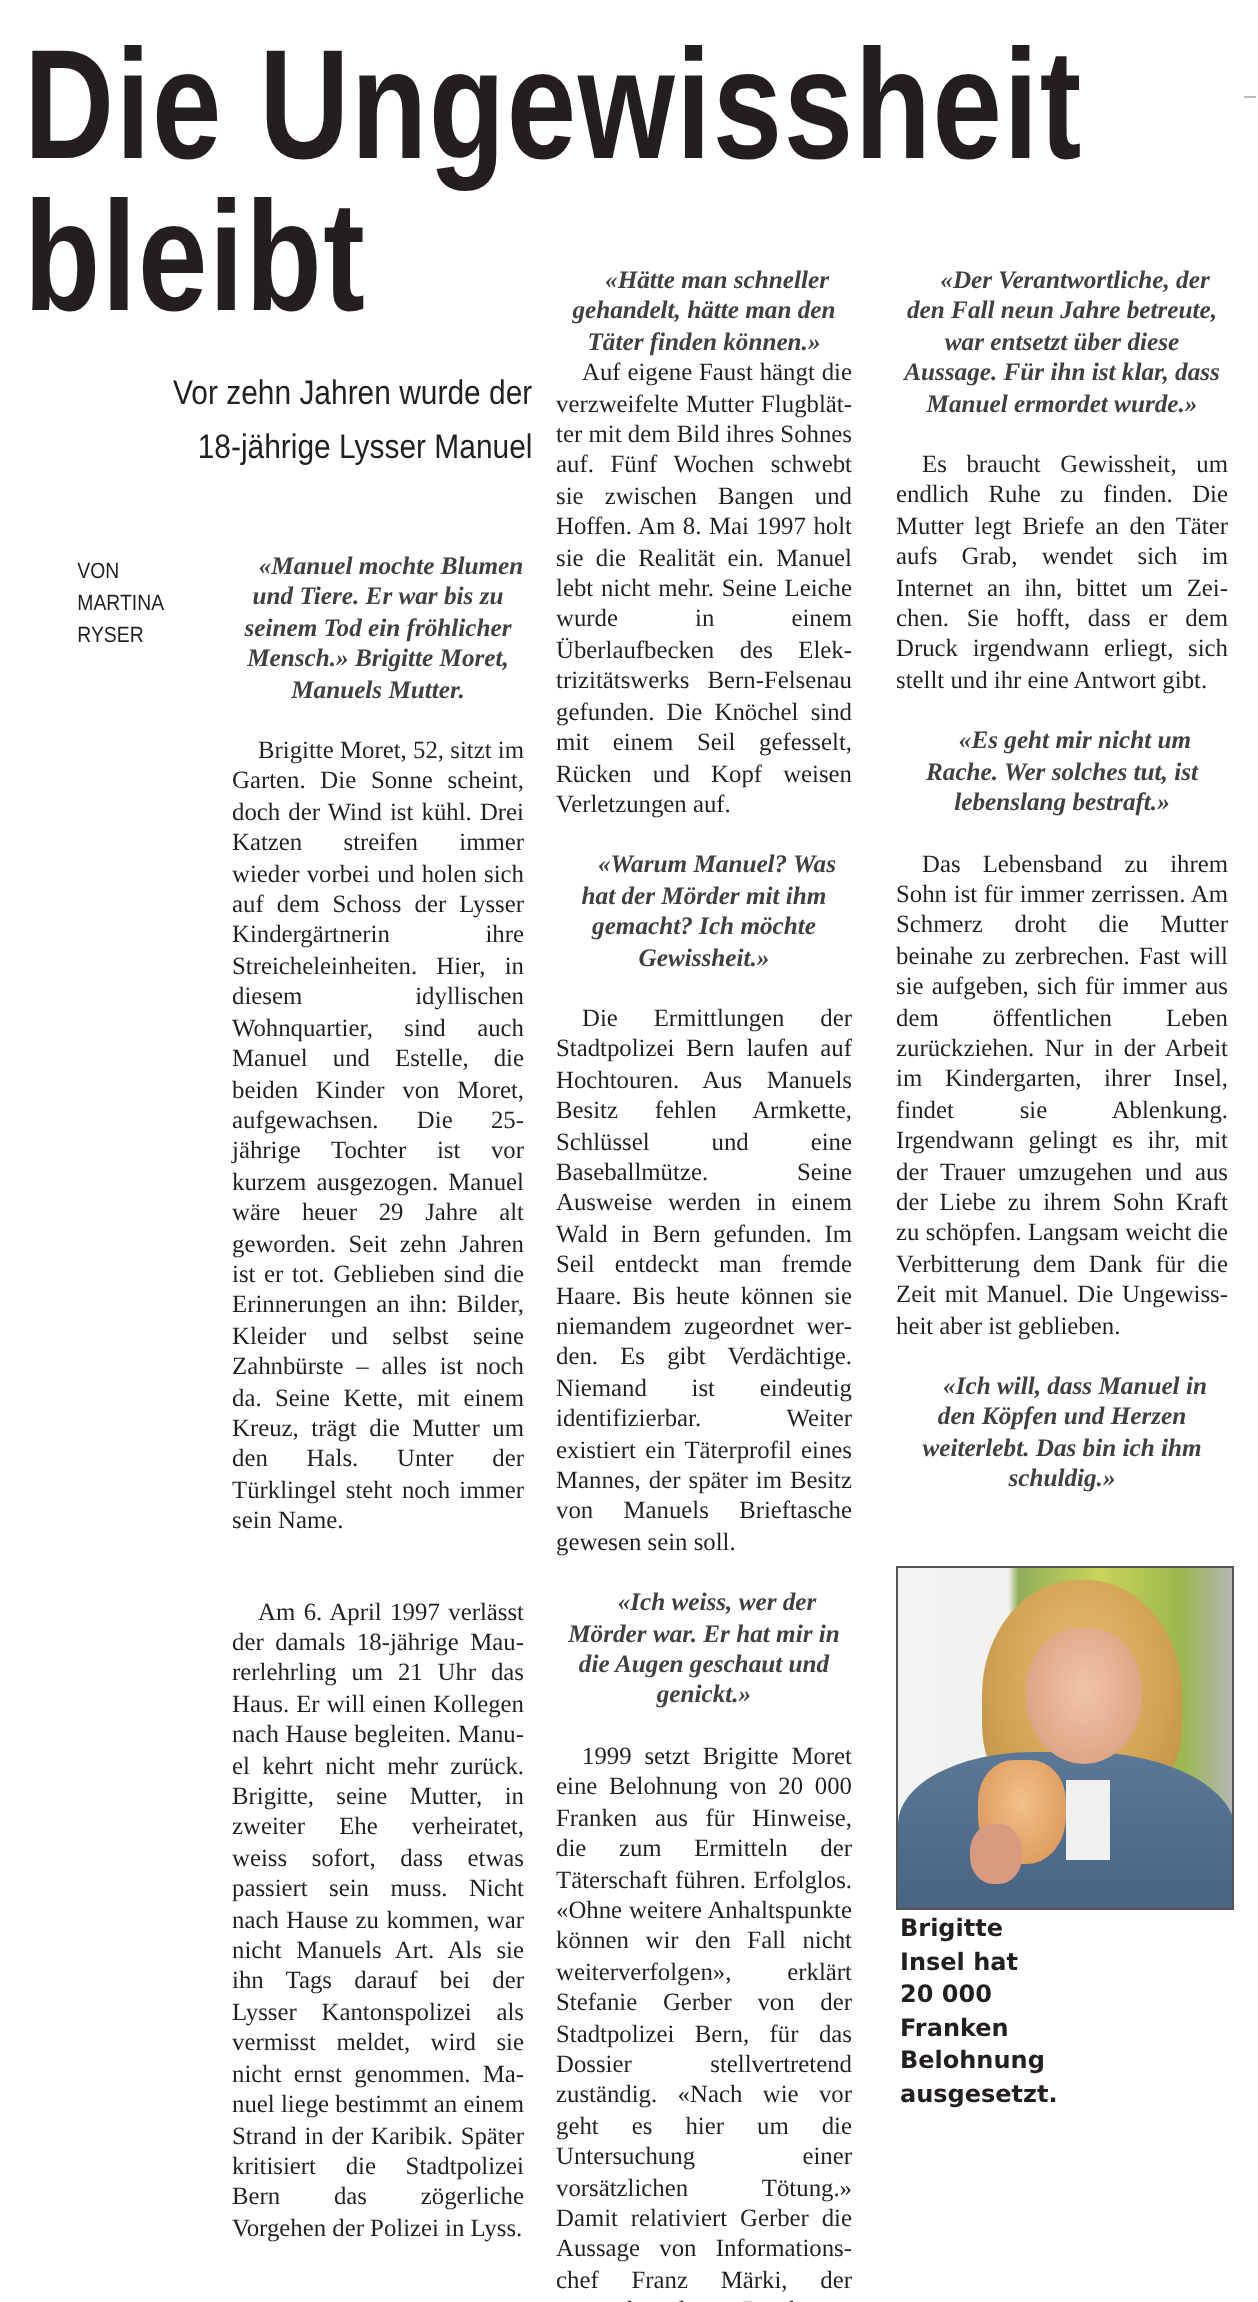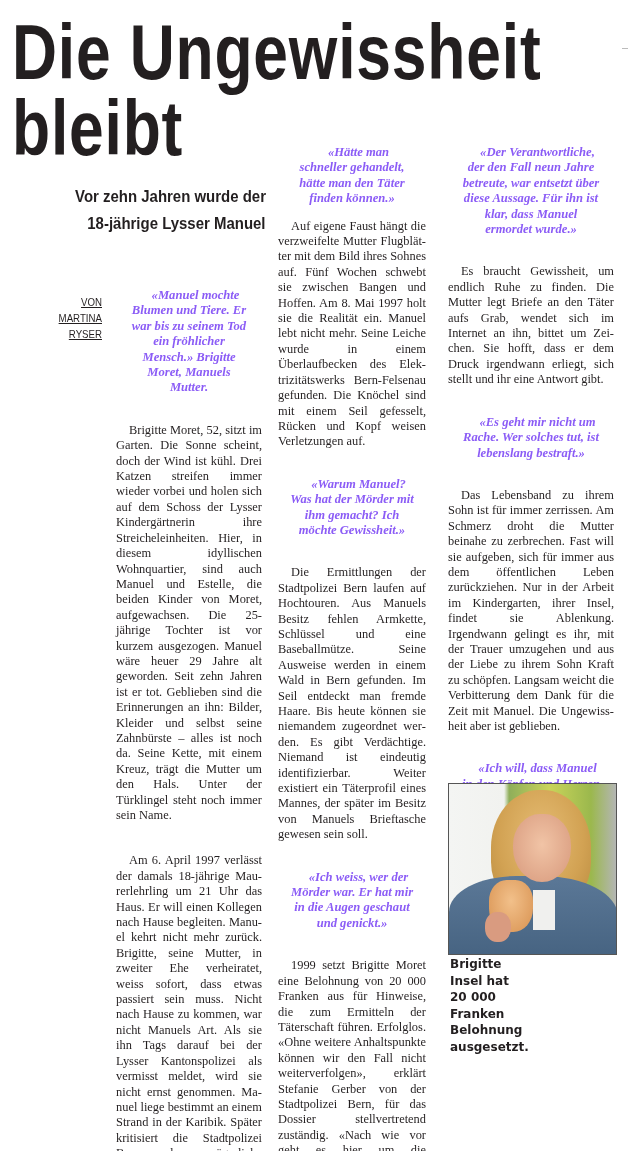--- a/index.html
+++ b/index.html
@@ -8,37 +8,37 @@
     position:absolute; left:12px; top:14px; width:600px;
     font-family:"Liberation Sans", sans-serif; font-weight:700;
     font-size:78px; line-height:76px; letter-spacing:1px;
     transform:scaleX(0.80); transform-origin:left top;
     white-space:nowrap;
   }
   .headline div { white-space:nowrap; }
   .tick-mark { position:absolute; left:622px; top:48px; width:6px; height:1px; background:#bbb; }
   .deck {
     position:absolute; left:30px; top:183px; width:236px;
-    font-family:"Liberation Sans", sans-serif; font-weight:700;
+    font-family:"Liberation Sans", sans-serif; font-weight:400;
     font-size:17px; line-height:27px; text-align:right;
   }
   .deck span { display:inline-block; transform:scaleX(0.88); transform-origin:right center; white-space:nowrap; }
   .byline {
-    position:absolute; left:30px; top:294px; width:72px;
+    position:absolute; left:30px; top:278px; width:72px;
     font-family:"Liberation Sans", sans-serif; font-size:11px; line-height:16px;
-    text-align:right; text-transform:uppercase;text-decoration:underline;
+    text-transform:uppercase;
   }
   .byline div { transform:scaleX(0.88); transform-origin:right center; }
   .col {
     position:absolute; font-family:"Liberation Serif", serif; font-size:12.4px; line-height:15.4px;
   }
   .col p { margin:0; text-align:justify; text-indent:13px; hyphens:manual; }
   .col .quote {
-    margin:12px; text-align:center; font-style:italic; font-weight:700; font-size:12.6px; line-height:15.4px;
-    color:#8b5cf6;
+    margin:0; text-align:center; font-style:italic; font-weight:700; font-size:12.6px; line-height:15.4px;
+    color:#404040;
   }
   .col1 { left:116px; top:276px; width:146px; }
   .col2 { left:278px; top:133px; width:148px; }
   .col3 { left:448px; top:133px; width:166px; }
   .gap { height:15px; }
   .photo {
     position:absolute; left:448px; top:783px; width:169px; height:172px;
     border:1px solid #555; box-sizing:border-box; overflow:hidden;
     background:linear-gradient(90deg, #f4f5f3 0%, #f1f2ef 33%, #8fae5a 36%, #c9d45a 60%, #9bb84d 85%, #b4b6b4 100%);
   }

